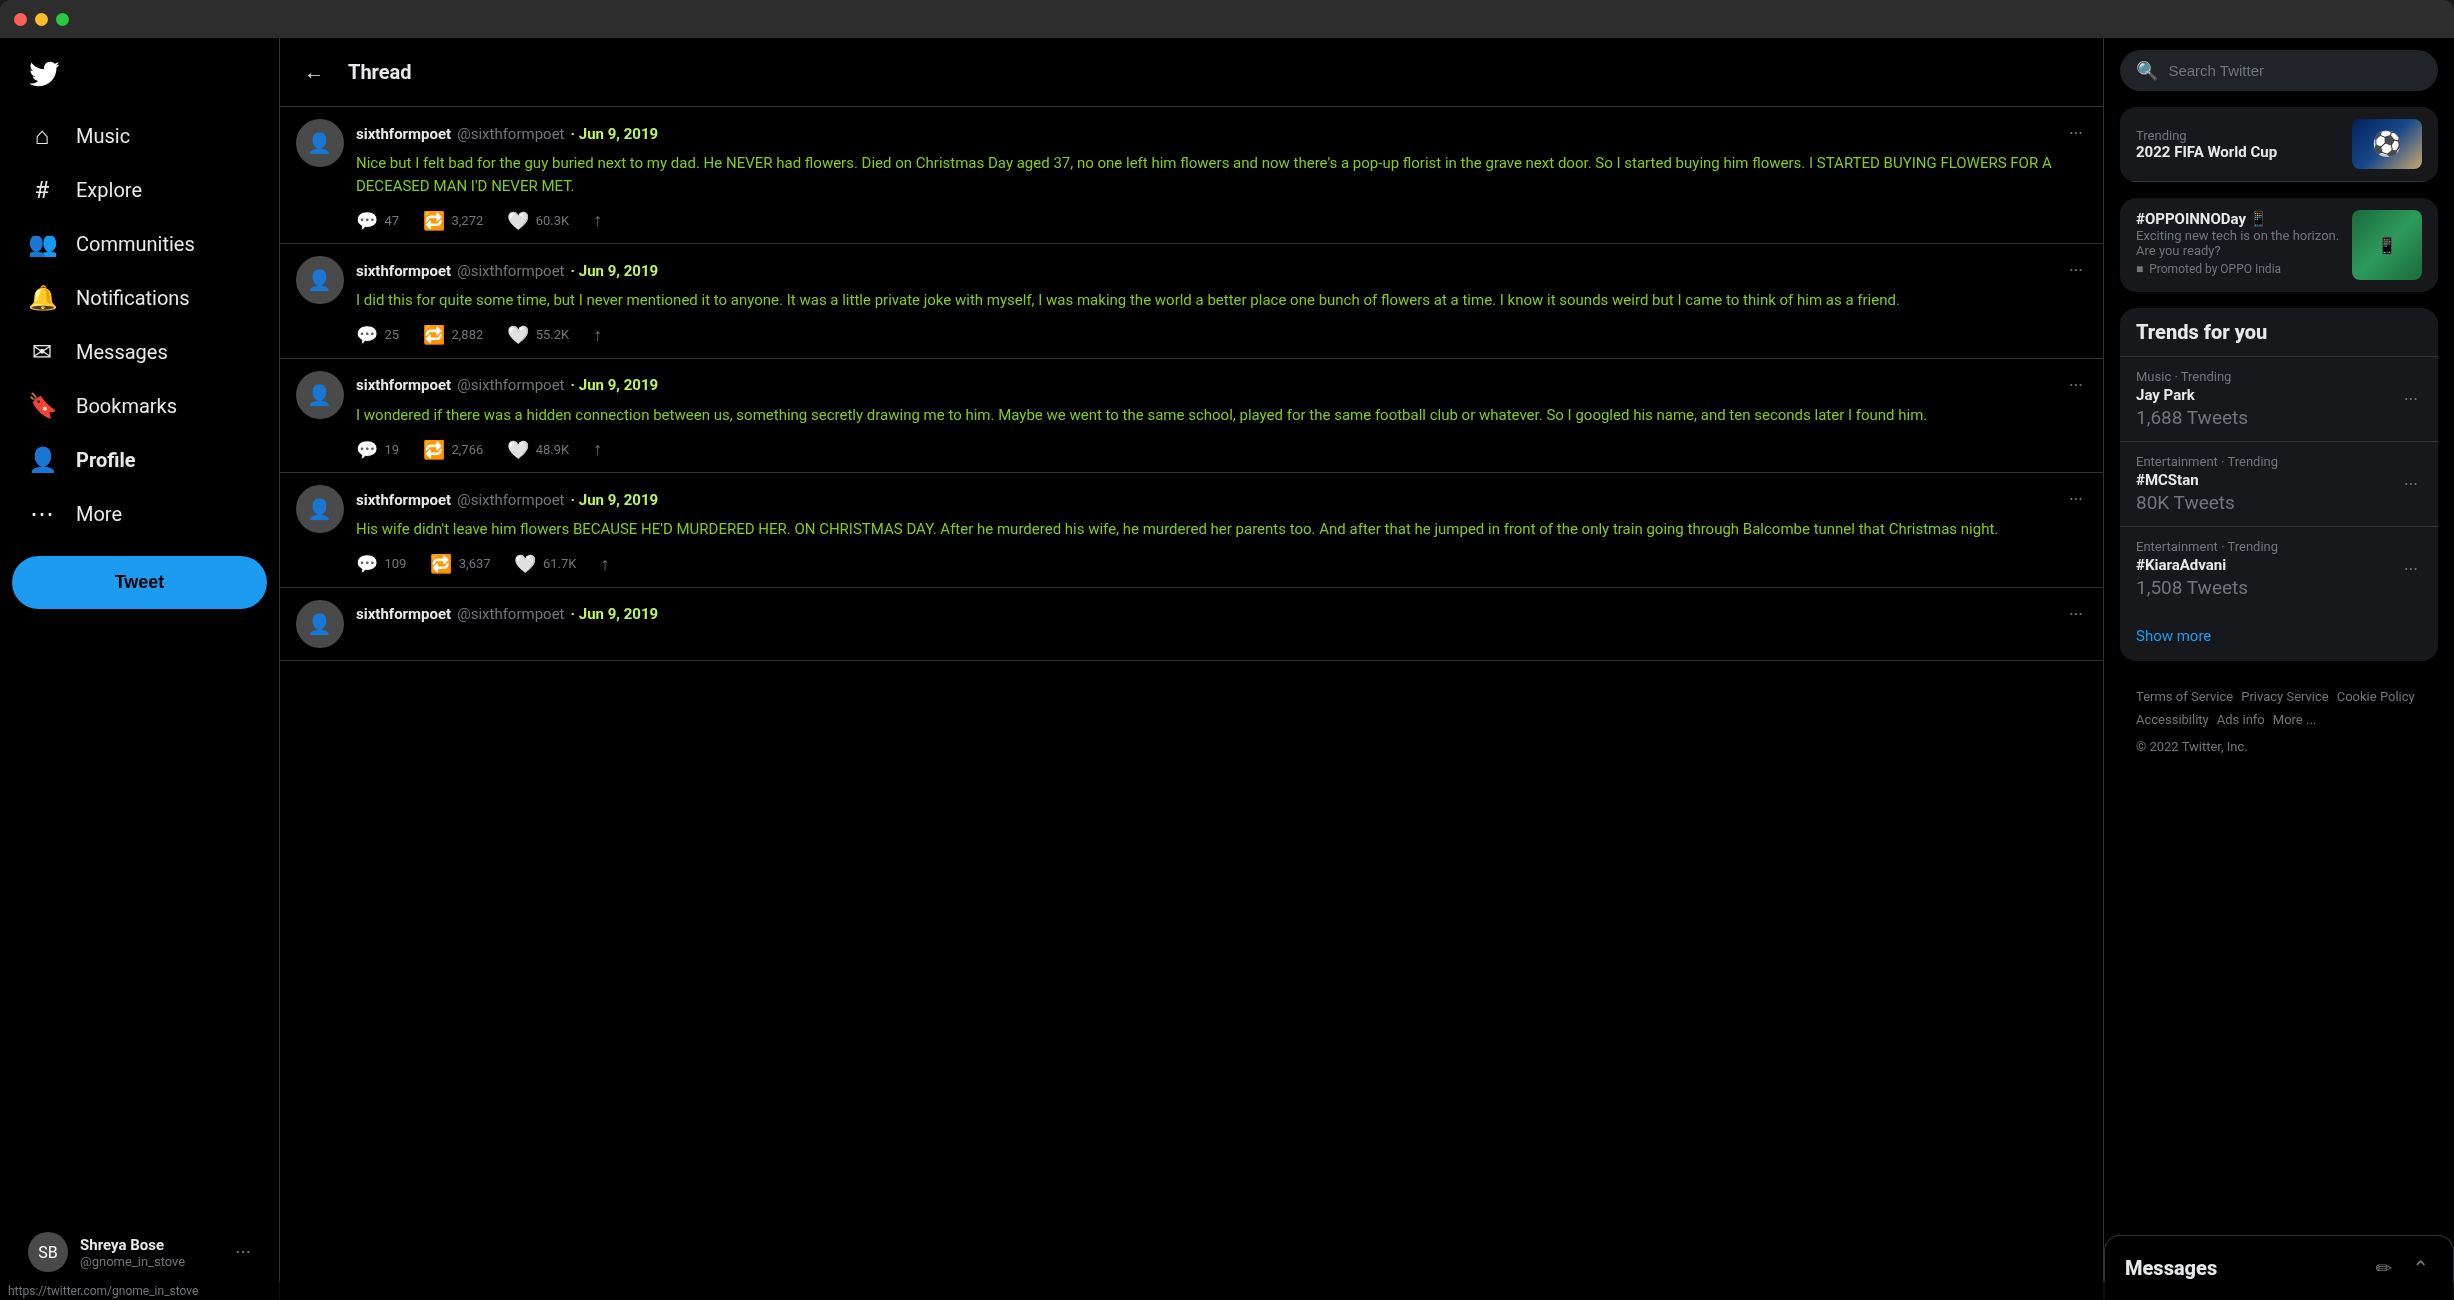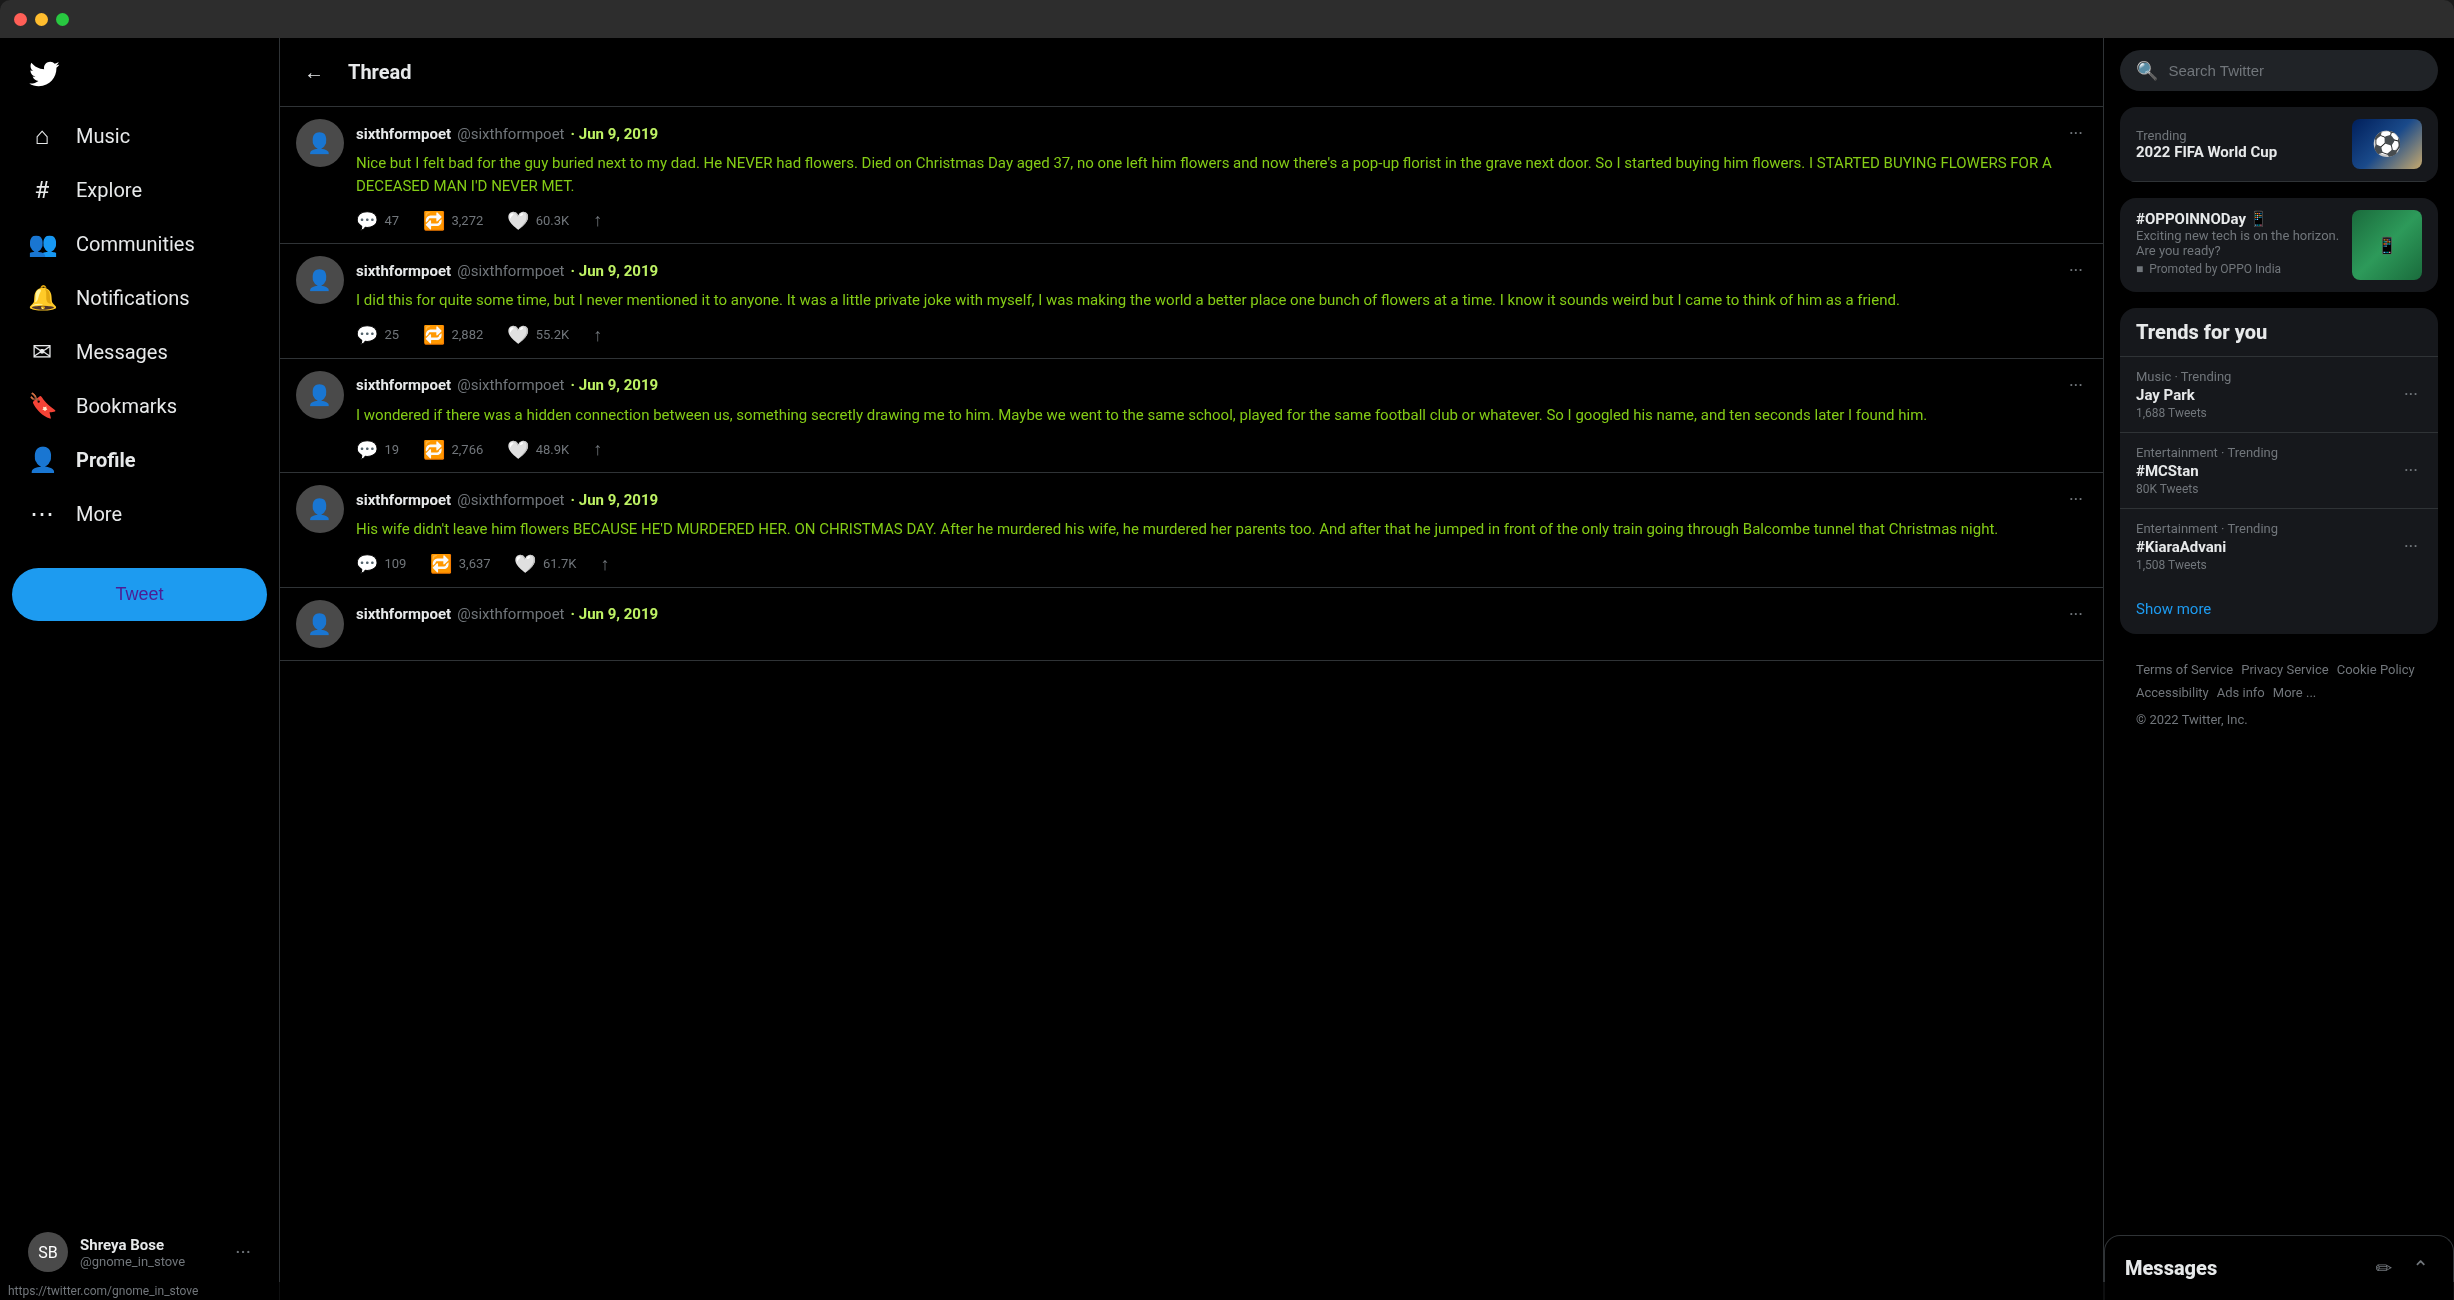--- a/index.html
+++ b/index.html
@@ -73,29 +73,29 @@
       font-size: 24px;
       width: 28px;
       text-align: center;
       flex-shrink: 0;
     }
     .nav-label {
       font-size: 20px;
     }
     .tweet-btn {
       background: #1d9bf0;
-      color: #4c1d95;
+      color: #000000;
       border: none;
       border-radius: 30px;
       padding: 16px;
       font-size: 18px;
-      font-weight: 400;
+      font-weight: 700;
       cursor: pointer;
       width: 100%;
-      margin-top: 26px;
+      margin-top: 14px;
       text-align: center;
     }
     .sidebar-bottom {
       margin-top: auto;
       padding: 8px 0;
     }
     .user-card {
       display: flex;
       align-items: center;
       gap: 12px;
@@ -298,21 +298,21 @@
       padding: 12px 16px;
       border-top: 1px solid #2f3336;
       cursor: pointer;
       display: flex;
       align-items: center;
       justify-content: space-between;
     }
     .trend-info { flex: 1; }
     .trend-category { font-size: 13px; color: #71767b; margin-bottom: 2px; }
     .trend-name { font-size: 15px; font-weight: 700; color: #e7e9ea; }
-    .trend-count { font-size: 12px; color: #71767b; margin-top: 2px; }
+    .trend-count { font-size: 19px; color: #71767b; margin-top: 2px; }
     .trend-more { color: #71767b; font-size: 18px; padding: 4px; cursor: pointer; }
 
     .show-more-link {
       display: block;
       color: #1d9bf0;
       padding: 16px;
       cursor: pointer;
       font-size: 15px;
     }
 

